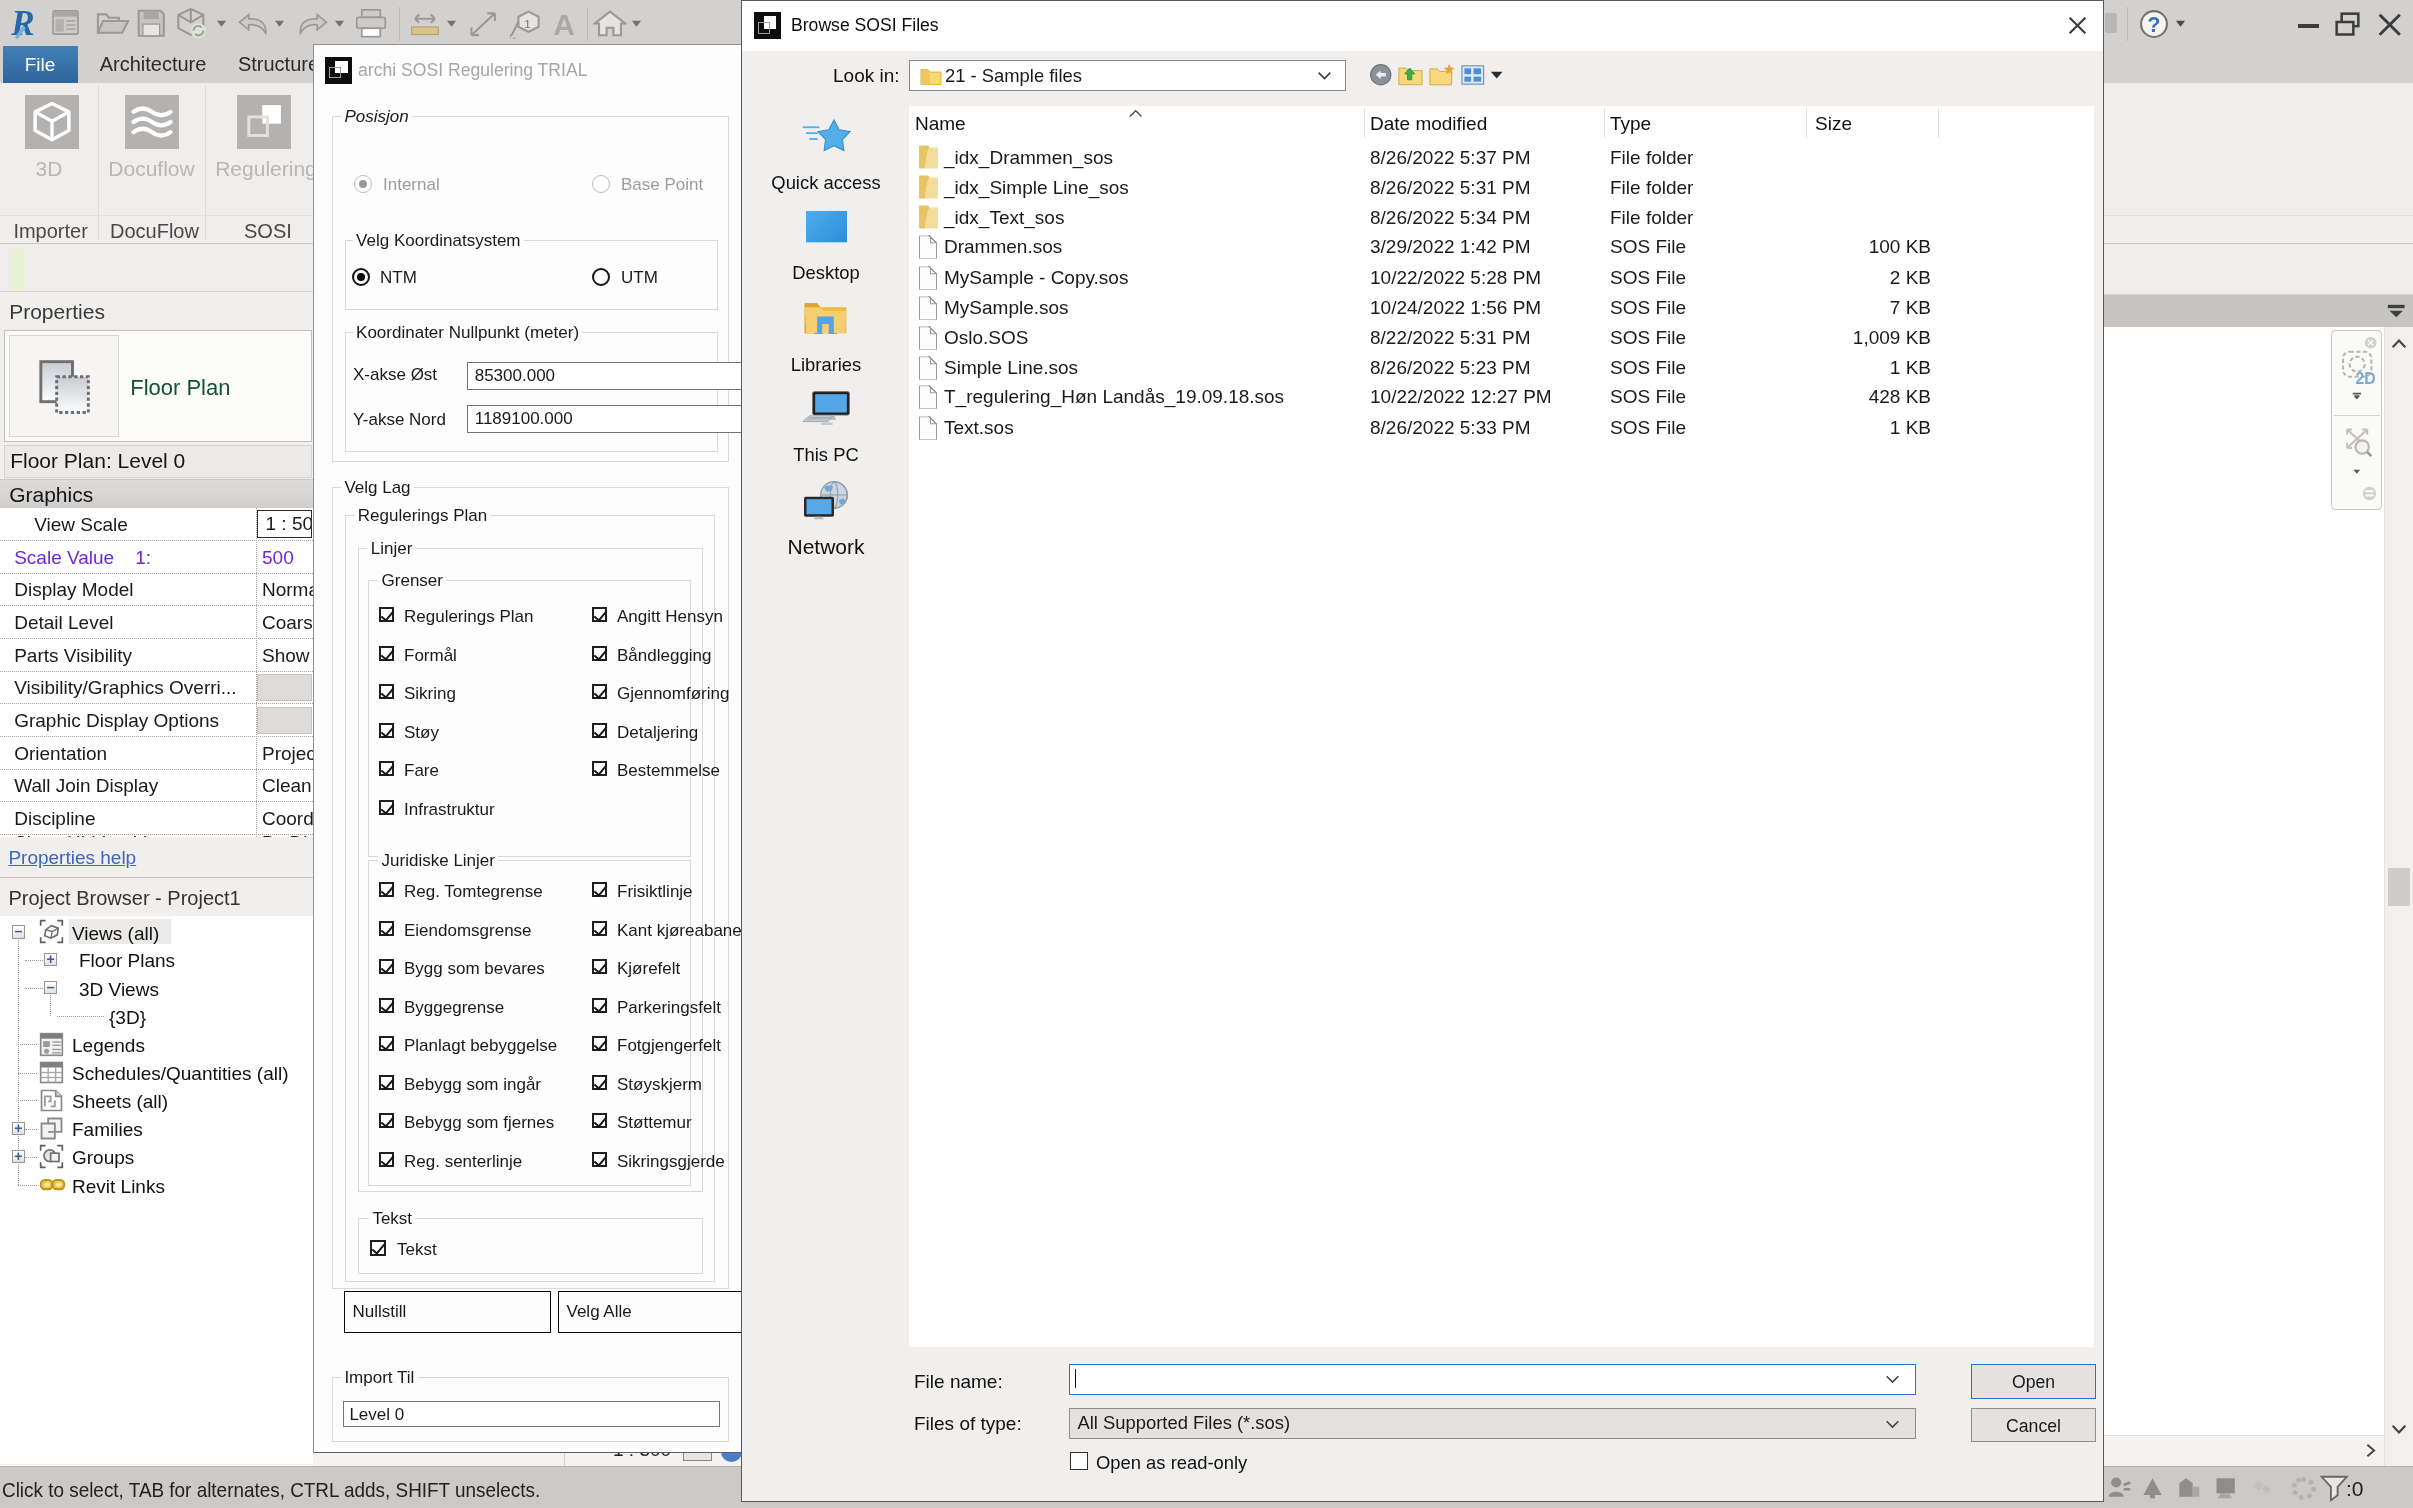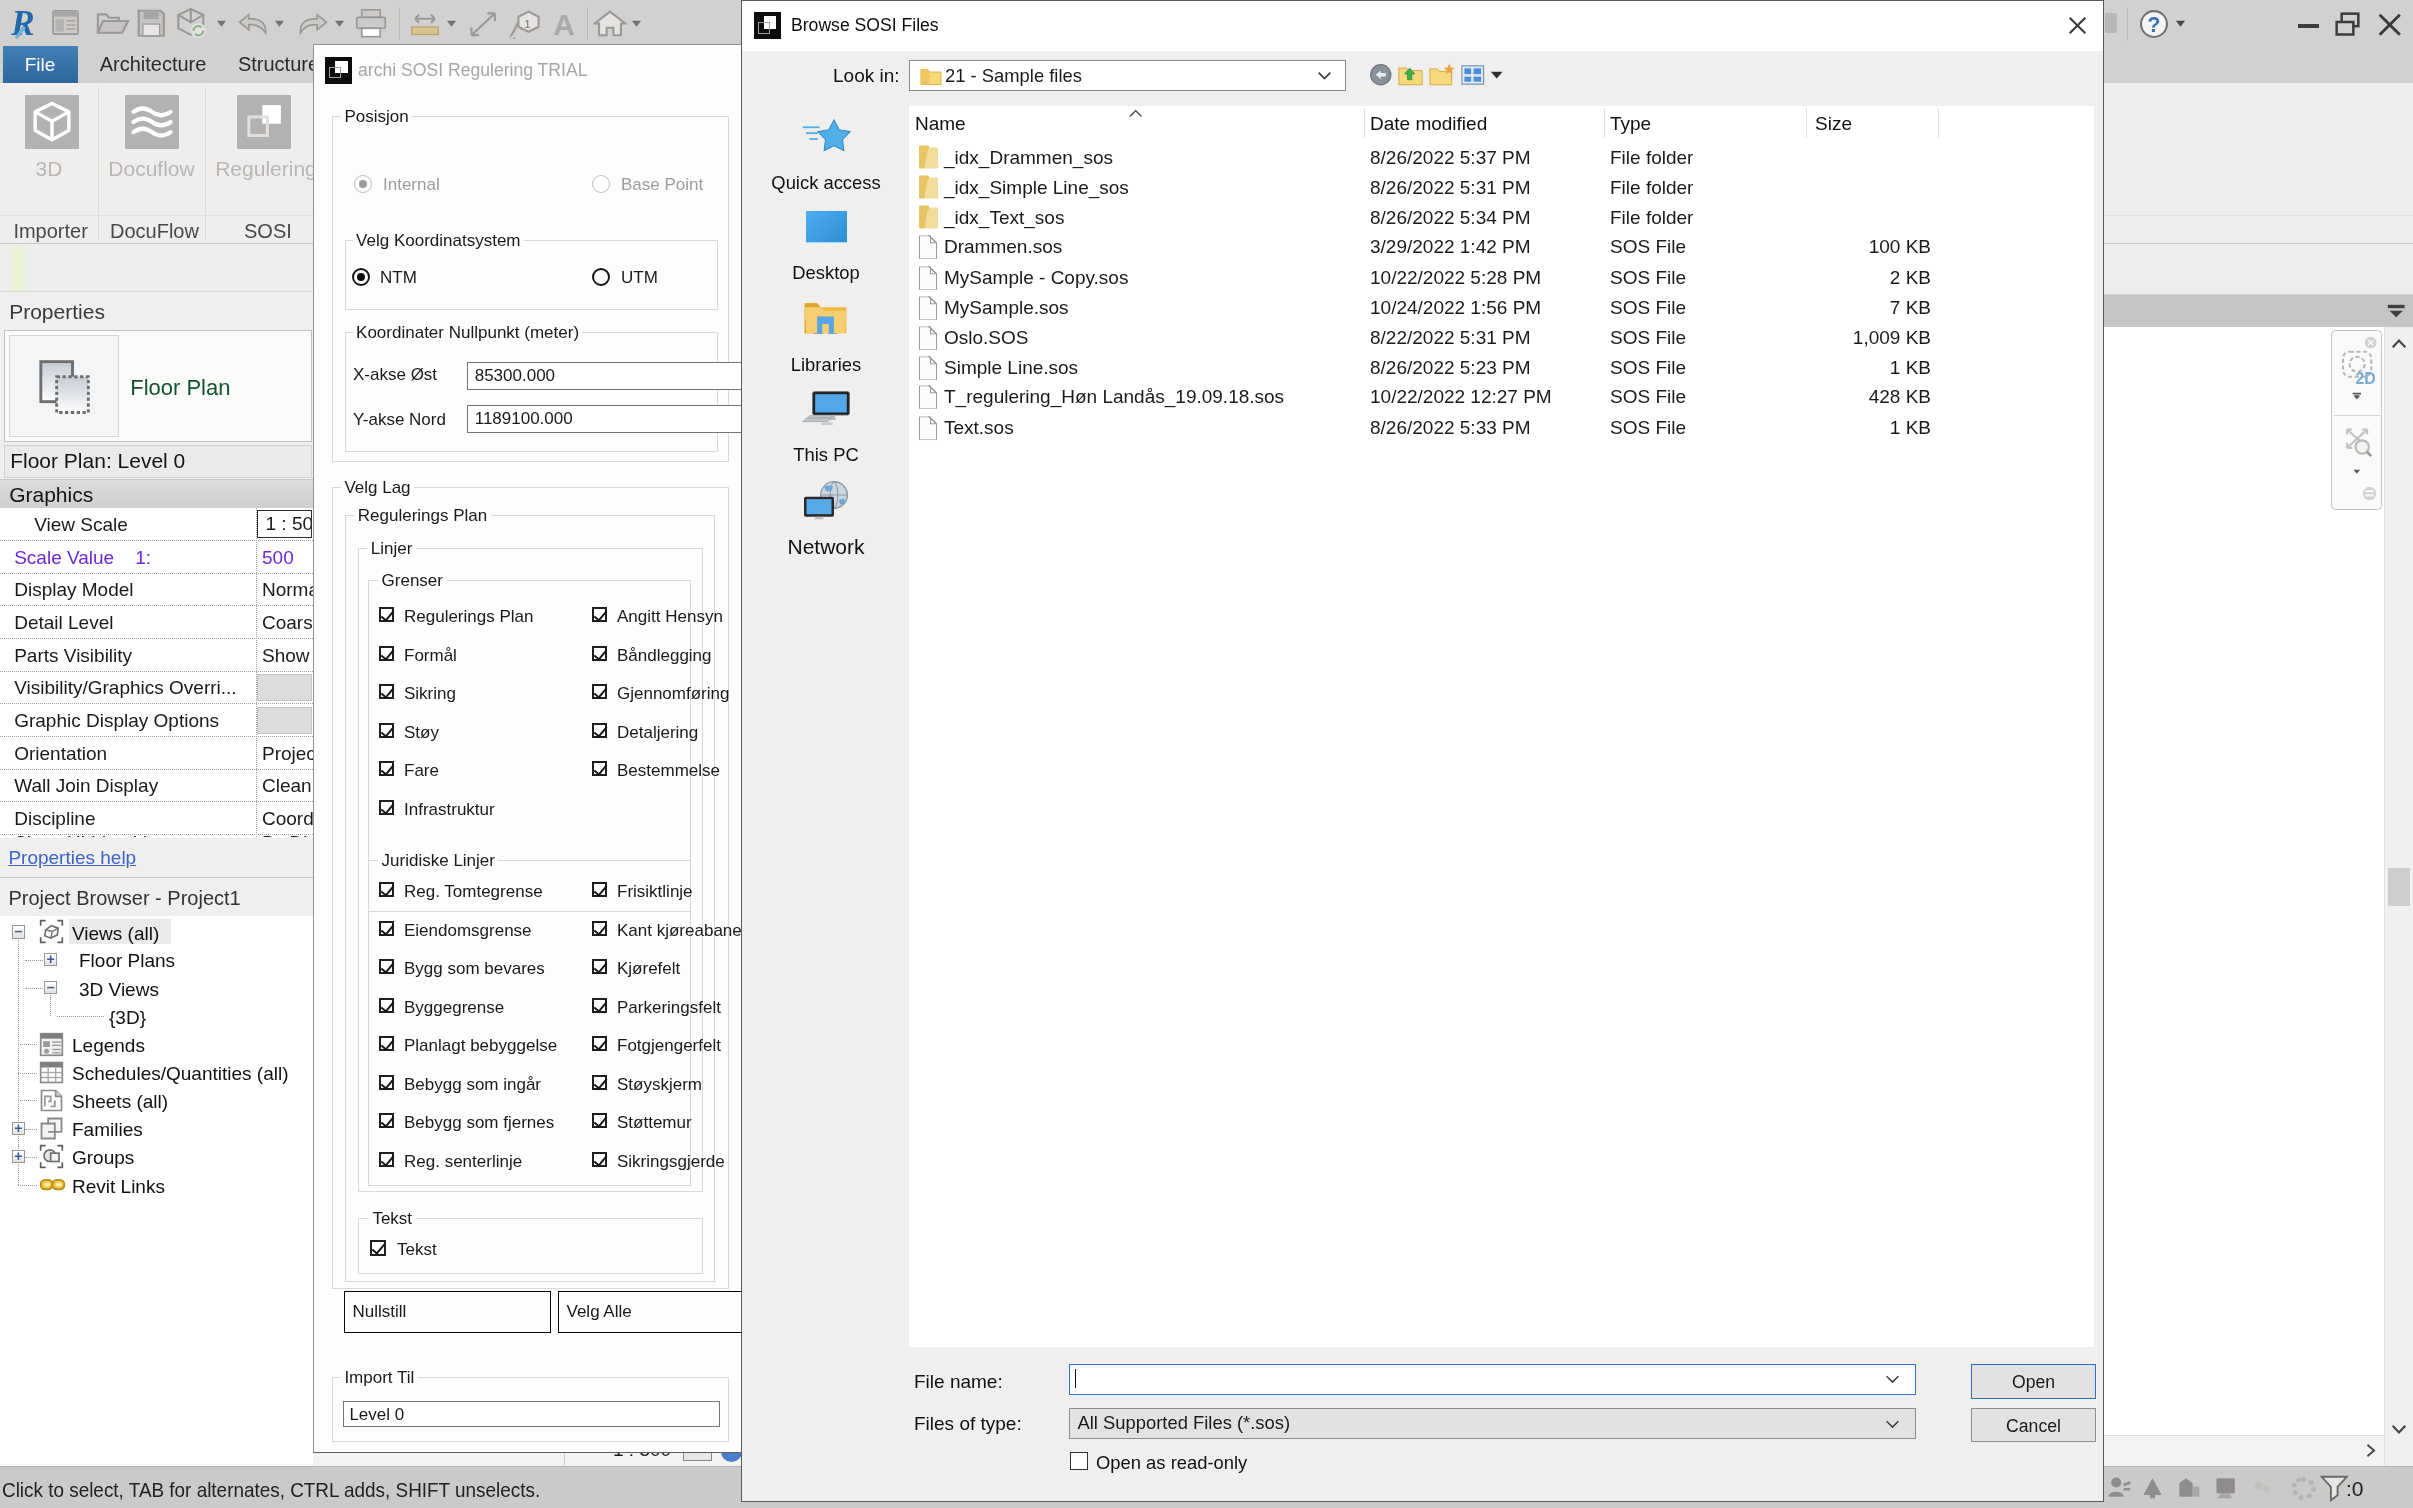--- a/index.html
+++ b/index.html
@@ -511,38 +511,38 @@
 
   <div id="sosi" class="abs">
 
     <div class="abs" style="left:11px;top:11.7px;width:27px;height:27px;background:#0d0d0d;">
       <div class="abs" style="left:10px;top:4.2px;width:12.6px;height:12.6px;background:#ffffff;"></div>
       <div class="abs" style="left:4.2px;top:10px;width:11.7px;height:11.7px;border:1.7px solid #9d9d9d;background:transparent;"></div>
     </div>
     <div class="abs" style="left:44px;top:15px;font-size:17.6px;color:#a6a6a6;white-space:nowrap;">archi SOSI Regulering TRIAL</div>
 
     <div class="group" style="left:17.6px;top:71px;width:397px;height:346px;">
-        <div class="glabel" style="left:8.4px;">Posisjon</div>
+        <div class="glabel" style="left:8.4px;font-style:italic;">Posisjon</div>
       </div>
     <div class="group" style="left:31px;top:195px;width:373px;height:70px;">
         <div class="glabel" style="left:6.7px;">Velg Koordinatsystem</div>
       </div>
     <div class="group" style="left:31px;top:287px;width:373px;height:120px;">
         <div class="glabel" style="left:6.7px;">Koordinater Nullpunkt (meter)</div>
       </div>
     <div class="group" style="left:17.6px;top:442px;width:397px;height:802px;">
         <div class="glabel" style="left:8.4px;">Velg Lag</div>
       </div>
     <div class="group" style="left:31px;top:470px;width:370px;height:767px;">
         <div class="glabel" style="left:8.4px;">Regulerings Plan</div>
       </div>
     <div class="group" style="left:44px;top:503px;width:345px;height:644px;">
         <div class="glabel" style="left:8.4px;">Linjer</div>
       </div>
-    <div class="group" style="left:54px;top:535px;width:323px;height:332px;">
+    <div class="group" style="left:54px;top:535px;width:323px;height:277px;">
         <div class="glabel" style="left:9.2px;">Grenser</div>
       </div>
     <div class="group" style="left:54px;top:815px;width:323px;height:326px;">
         <div class="glabel" style="left:9.2px;">Juridiske Linjer</div>
       </div>
     <div class="group" style="left:44px;top:1173px;width:345px;height:56px;">
         <div class="glabel" style="left:10px;">Tekst</div>
       </div>
     <div class="group" style="left:17.6px;top:1332px;width:397px;height:65px;">
         <div class="glabel" style="left:8.4px;">Import Til</div>

